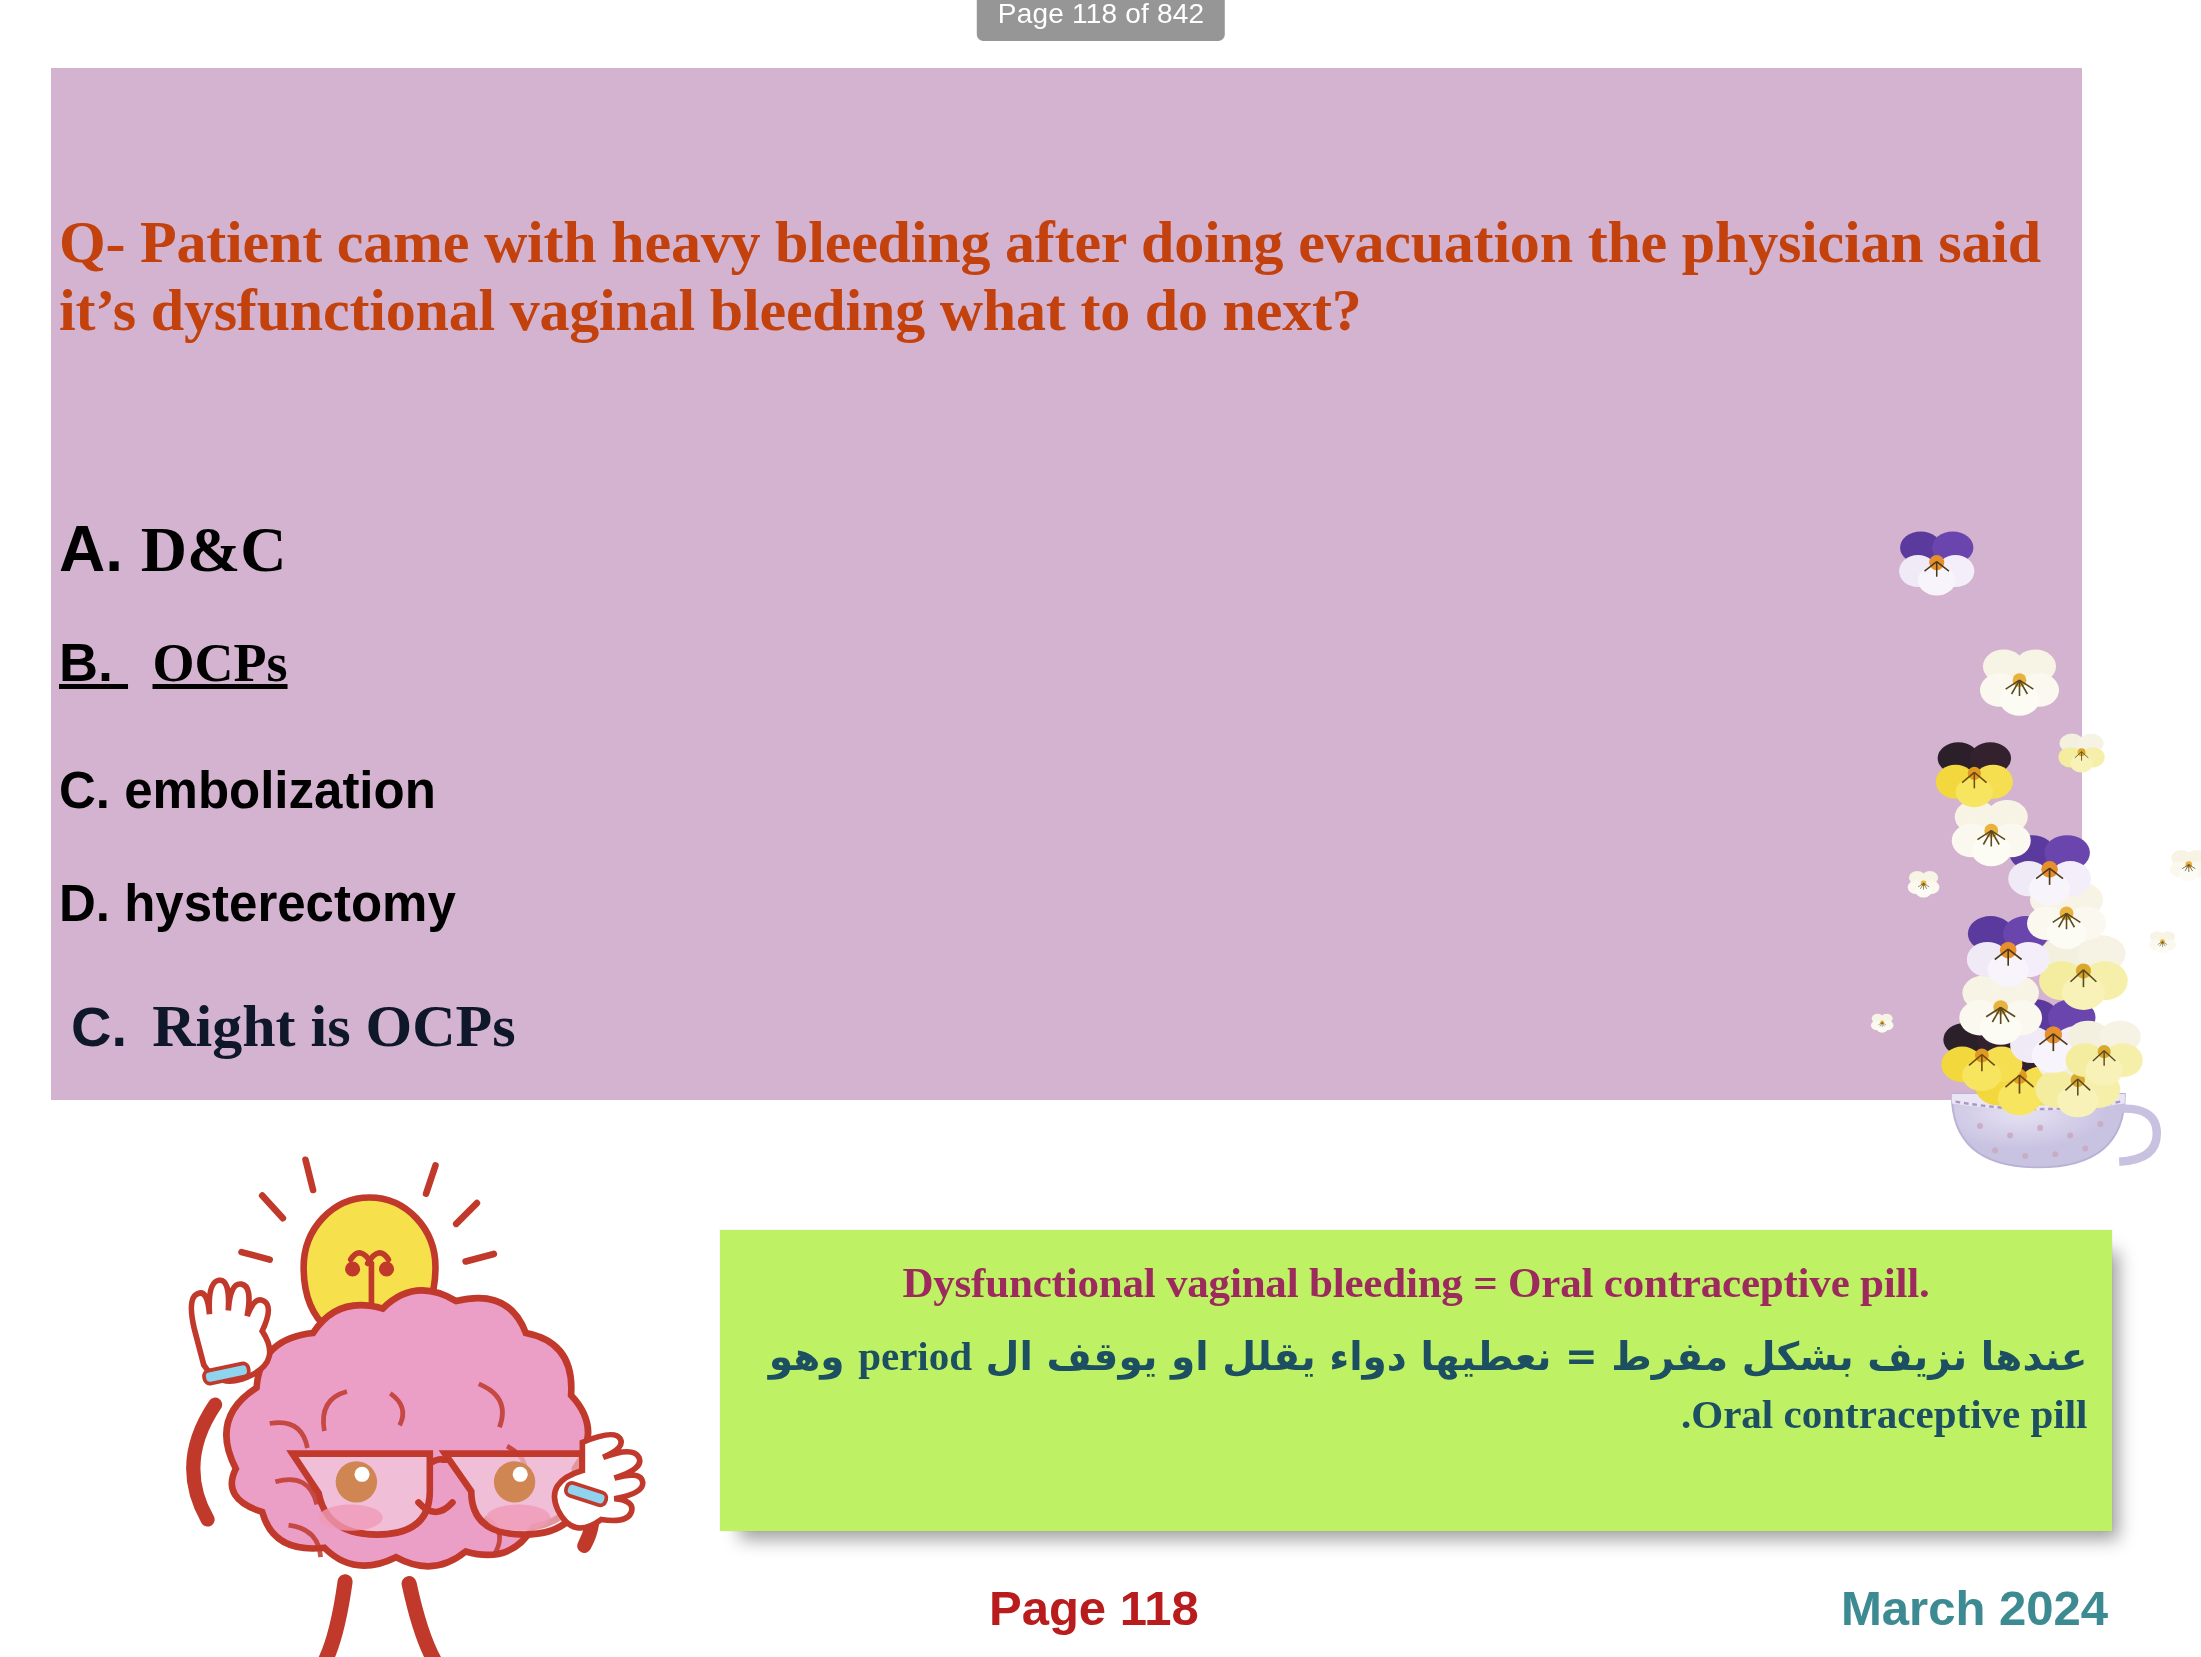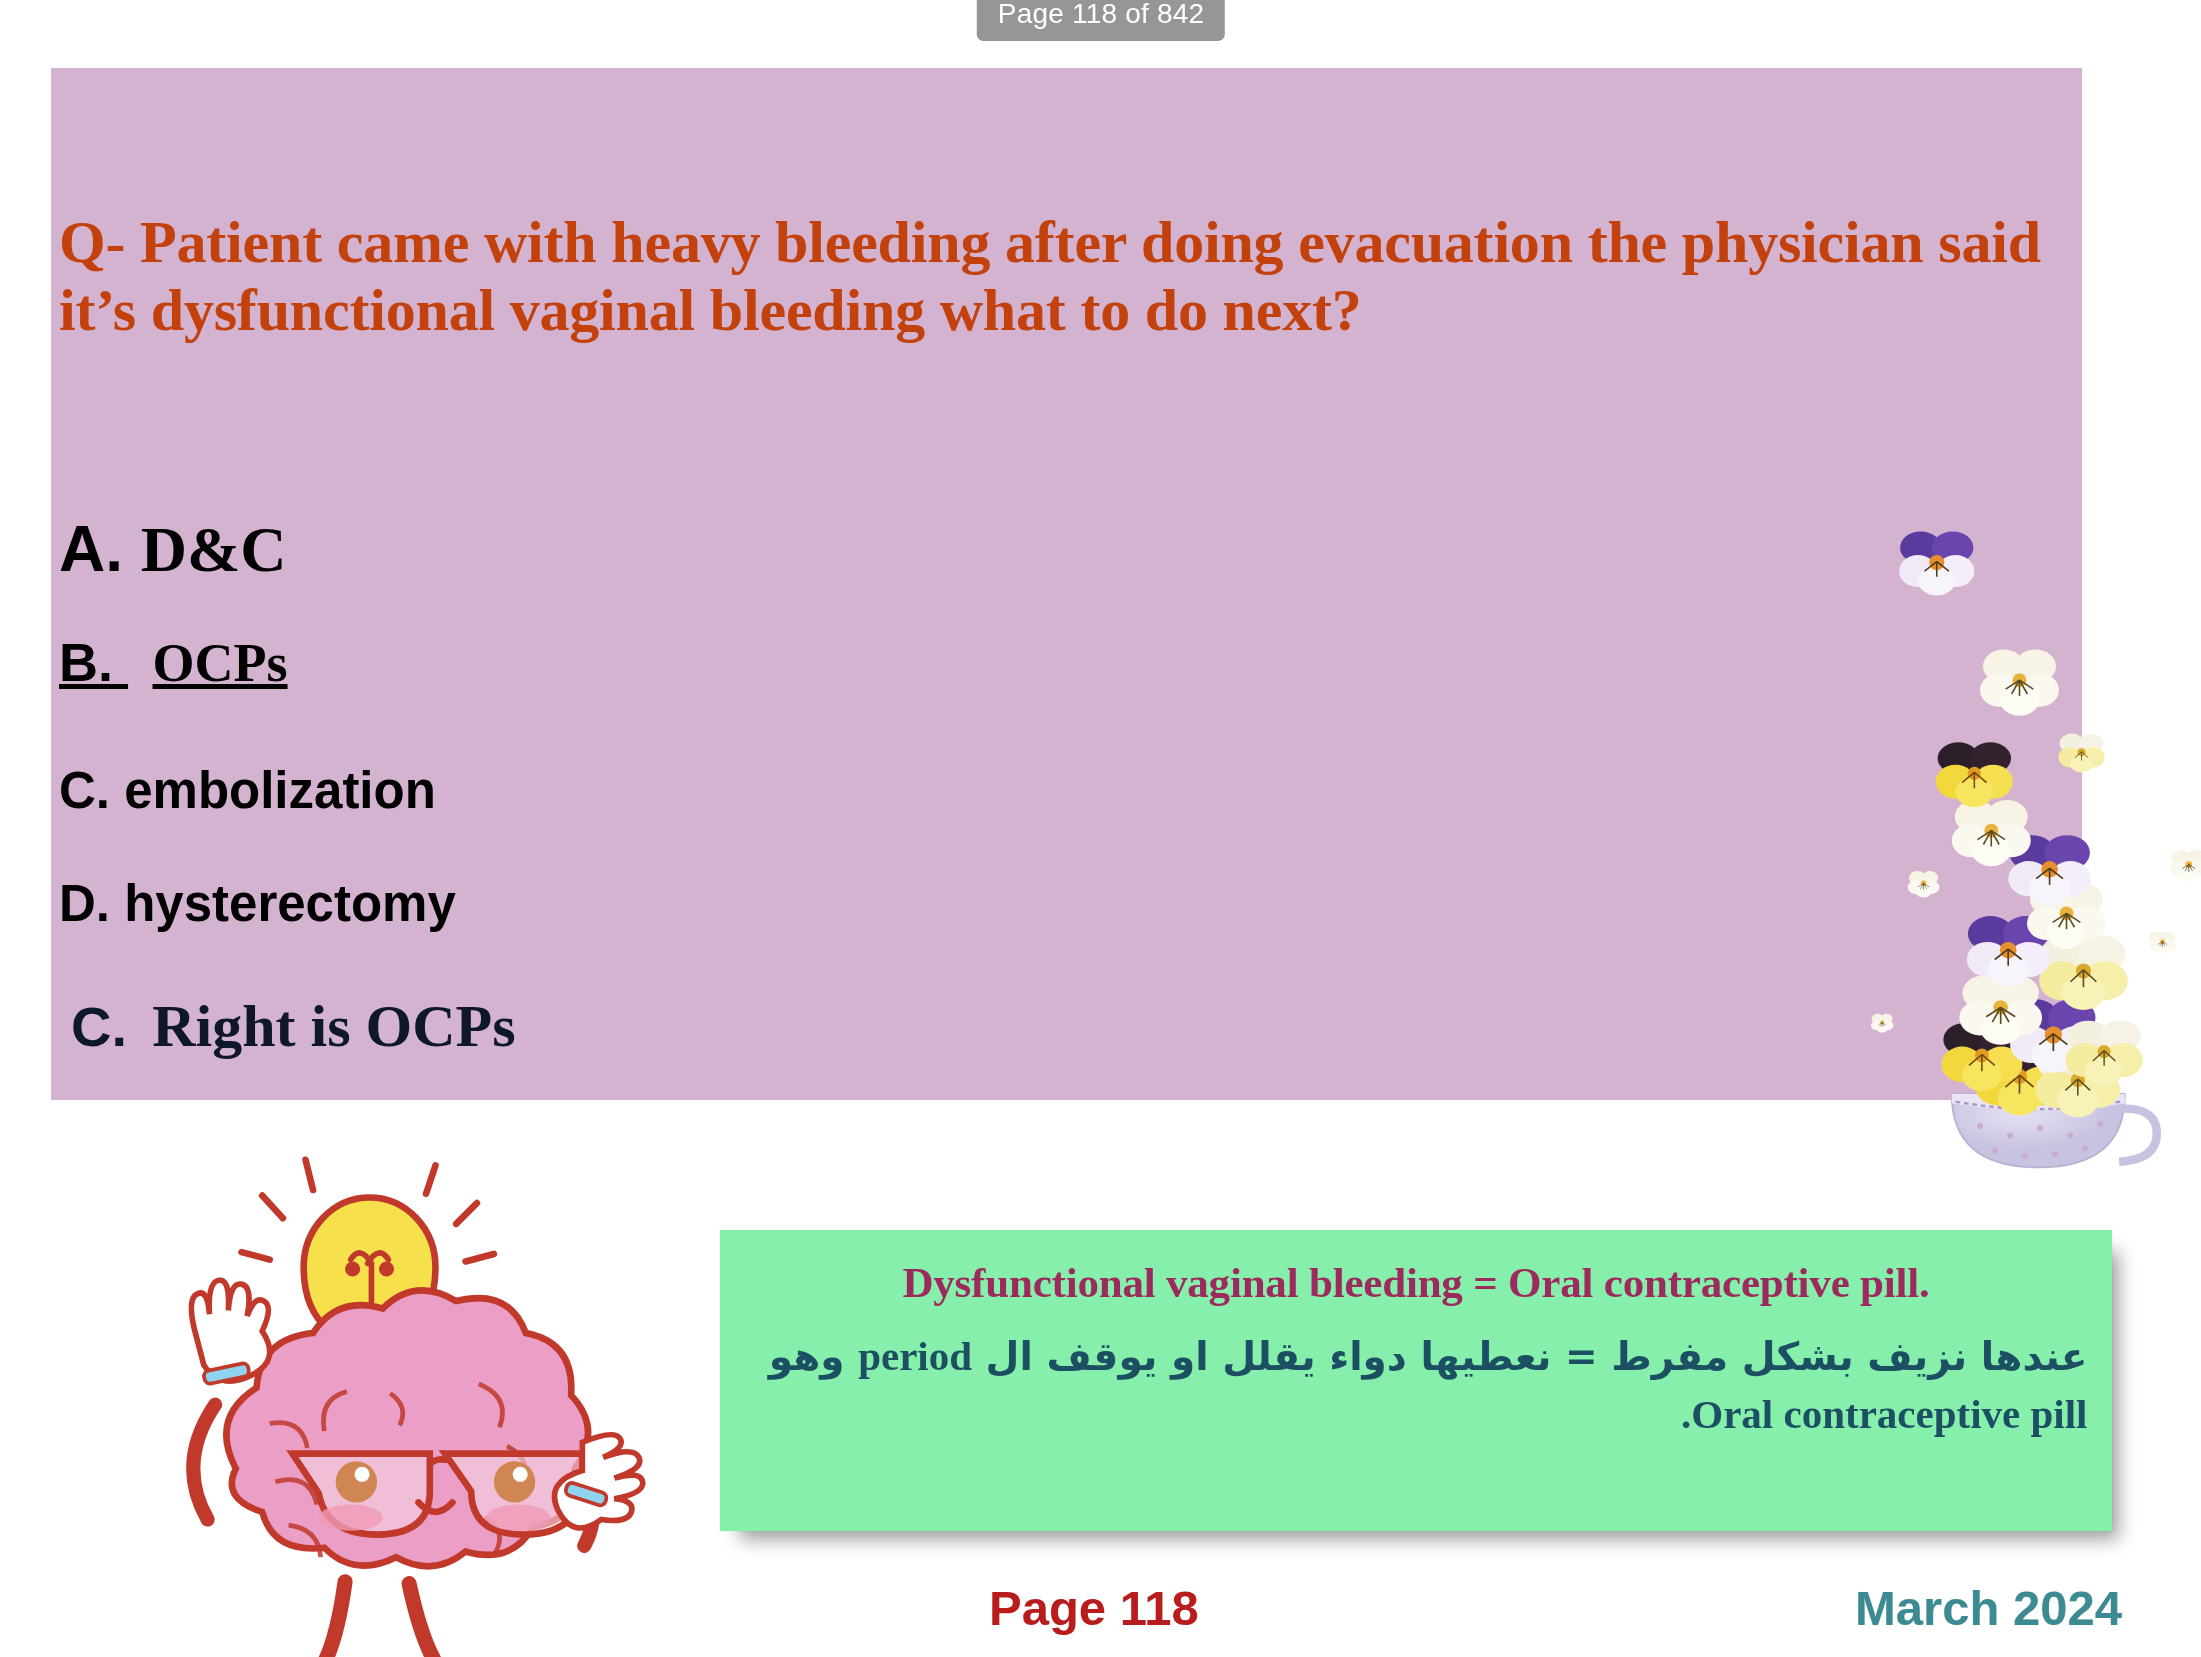--- a/index.html
+++ b/index.html
@@ -78,21 +78,21 @@
   .brain{
     position:absolute; left:104px; top:1092px;
     width:565px; height:565px;
     z-index:20;
   }
 
   
   .expl-card{
     position:absolute; left:720px; top:1230px;
     width:1392px; height:301px;
-    background:#86efac;
+    background:#bef264;
     box-shadow: 13px 15px 17px -5.6px rgba(0,0,0,.38),
                 0 0 0 0.9px rgba(0,0,0,.03);
     z-index:25;
     padding-top:26px;
   }
   .expl-en{
     font-family:"Liberation Serif", serif;
     font-weight:700;
     font-size:43px;
     color:#9c2a5d;
@@ -122,21 +122,21 @@
   
   .foot{
     position:absolute; bottom:21px;
     font-family:"Liberation Sans", sans-serif;
     font-weight:700;
     font-size:49px;
     z-index:30;
     white-space:nowrap;
   }
   #foot-page { left:989px; color:#b91c1c; }
-  #foot-date { right:80px;  color:#3d8b92; text-shadow:0 0 0.9px rgba(0,0,0,.15); }
+  #foot-date { right:94px;  color:#3d8b92; text-shadow:0 0 0.9px rgba(0,0,0,.15); }
 </style>
 </head>
 <body>
 
 <div id="stage">
 
   <div class="page-badge">Page 118 of 842</div>
 
   <div class="pink-panel"></div>
 

